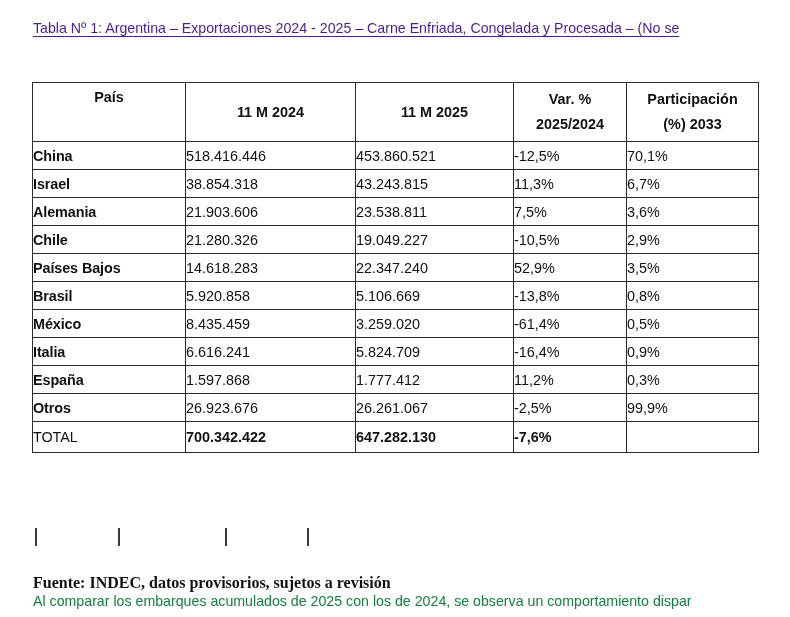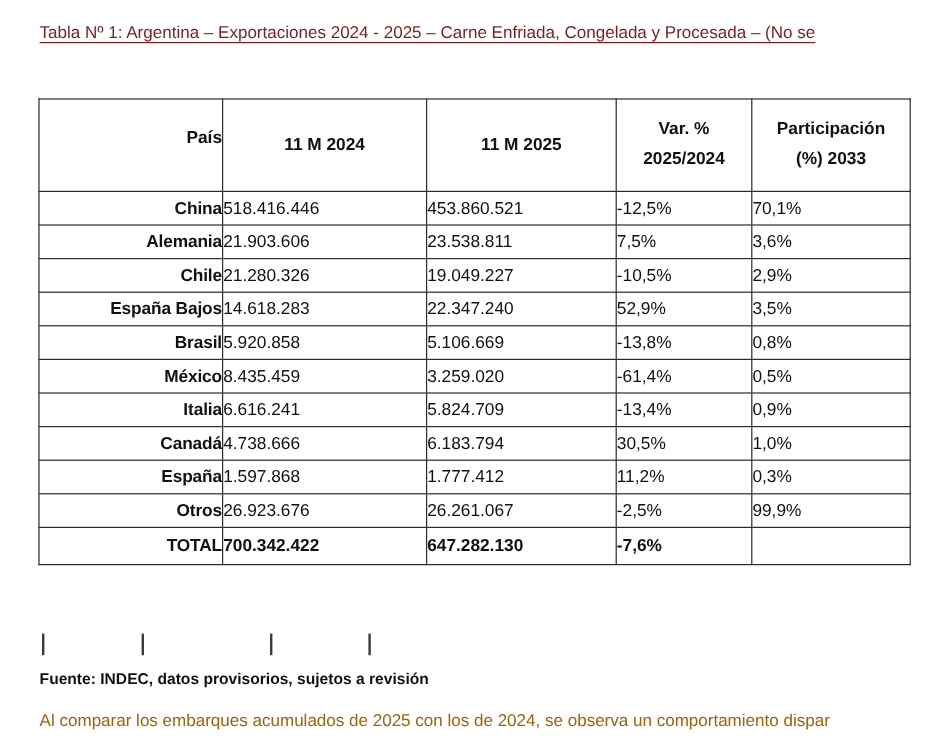--- a/index.html
+++ b/index.html
@@ -24,21 +24,21 @@
   }
 
   
   .title-block {
     position: absolute;
     left: 33px;
     top: 16px;
     width: 728px;
     font-size: 14.2px;
     line-height: 25px;
-    color: #7f1d1d;
+    color: #4c1d95;
   }
   .title-line { white-space: nowrap; }
   .title-line .u {
     text-decoration: underline;
     text-underline-offset: 3px;
   }
   .title-line b { font-weight: bold; }
 
   
   .table-wrap {
@@ -66,46 +66,46 @@
   .col-part    { width: 132px; }
 
   thead th {
     height: 56px;
     font-weight: bold;
     text-align: center;
     padding: 0 10px;
     line-height: 25px;
   }
   thead th.left {
-    text-align: right;
+    text-align: center;
     vertical-align: top;
-    padding-top: 20px;
+    padding-top: 2px;
   }
   thead th .l1 { display: block; }
   thead th .l2 { display: block; }
 
   tbody td {
     height: 27px;
   }
   td.country {
-    text-align: right;
+    text-align: left;
     padding-left: 9px;
     font-weight: bold;
     letter-spacing: -0.1px;
   }
   td.num {
     text-align: left;
     padding-right: 9px;
   }
   tr.total td {
     font-weight: bold;
     height: 30px;
   }
   tr.total td.country {
-    font-weight: bold;
+    font-weight: normal;
   }
 
   
   .ticks {
     position: absolute;
     left: 0;
     top: 528px;
     width: 790px;
     height: 18px;
   }
@@ -114,33 +114,34 @@
     top: 0;
     width: 2px;
     height: 18px;
     background: #3a3a3a;
   }
 
   
   .fuente {
     position: absolute;
     left: 33px;
-    top: 558px;
-    font-size: 13px;
+    top: 574px;
+    font-size: 16px;
     font-weight: bold;
     color: #111;
     white-space: nowrap;
+    font-family: Liberation Serif, serif;
   }
   .para {
     position: absolute;
     left: 33px;
     top: 593px;
     width: 730px;
     font-size: 14.2px;
-    color: #a16207;
+    color: #15803d;
     white-space: nowrap;
   }
 </style>
 </head>
 <body>
 
 <div class="page">
 
   <div class="title-block">
     <div class="title-line"><span class="u">Tabla Nº 1: Argentina – Exportaciones 2024 - 2025 – Carne Enfriada, Congelada y Procesada – (No se</span></div>
@@ -172,35 +173,42 @@
       </thead>
       <tbody id="tbody">
           <tr>
             <td class="country">China</td>
             <td class="num">518.416.446</td>
             <td class="num">453.860.521</td>
             <td class="num">-12,5%</td>
             <td class="num">70,1%</td>
           </tr>
           <tr>
+            <td class="country">Israel</td>
+            <td class="num">38.854.318</td>
+            <td class="num">43.243.815</td>
+            <td class="num">11,3%</td>
+            <td class="num">6,7%</td>
+          </tr>
+          <tr>
             <td class="country">Alemania</td>
             <td class="num">21.903.606</td>
             <td class="num">23.538.811</td>
             <td class="num">7,5%</td>
             <td class="num">3,6%</td>
           </tr>
           <tr>
             <td class="country">Chile</td>
             <td class="num">21.280.326</td>
             <td class="num">19.049.227</td>
             <td class="num">-10,5%</td>
             <td class="num">2,9%</td>
           </tr>
           <tr>
-            <td class="country">España Bajos</td>
+            <td class="country">Países Bajos</td>
             <td class="num">14.618.283</td>
             <td class="num">22.347.240</td>
             <td class="num">52,9%</td>
             <td class="num">3,5%</td>
           </tr>
           <tr>
             <td class="country">Brasil</td>
             <td class="num">5.920.858</td>
             <td class="num">5.106.669</td>
             <td class="num">-13,8%</td>
@@ -210,29 +218,22 @@
             <td class="country">México</td>
             <td class="num">8.435.459</td>
             <td class="num">3.259.020</td>
             <td class="num">-61,4%</td>
             <td class="num">0,5%</td>
           </tr>
           <tr>
             <td class="country">Italia</td>
             <td class="num">6.616.241</td>
             <td class="num">5.824.709</td>
-            <td class="num">-13,4%</td>
+            <td class="num">-16,4%</td>
             <td class="num">0,9%</td>
-          </tr>
-          <tr>
-            <td class="country">Canadá</td>
-            <td class="num">4.738.666</td>
-            <td class="num">6.183.794</td>
-            <td class="num">30,5%</td>
-            <td class="num">1,0%</td>
           </tr>
           <tr>
             <td class="country">España</td>
             <td class="num">1.597.868</td>
             <td class="num">1.777.412</td>
             <td class="num">11,2%</td>
             <td class="num">0,3%</td>
           </tr>
           <tr>
             <td class="country">Otros</td>

